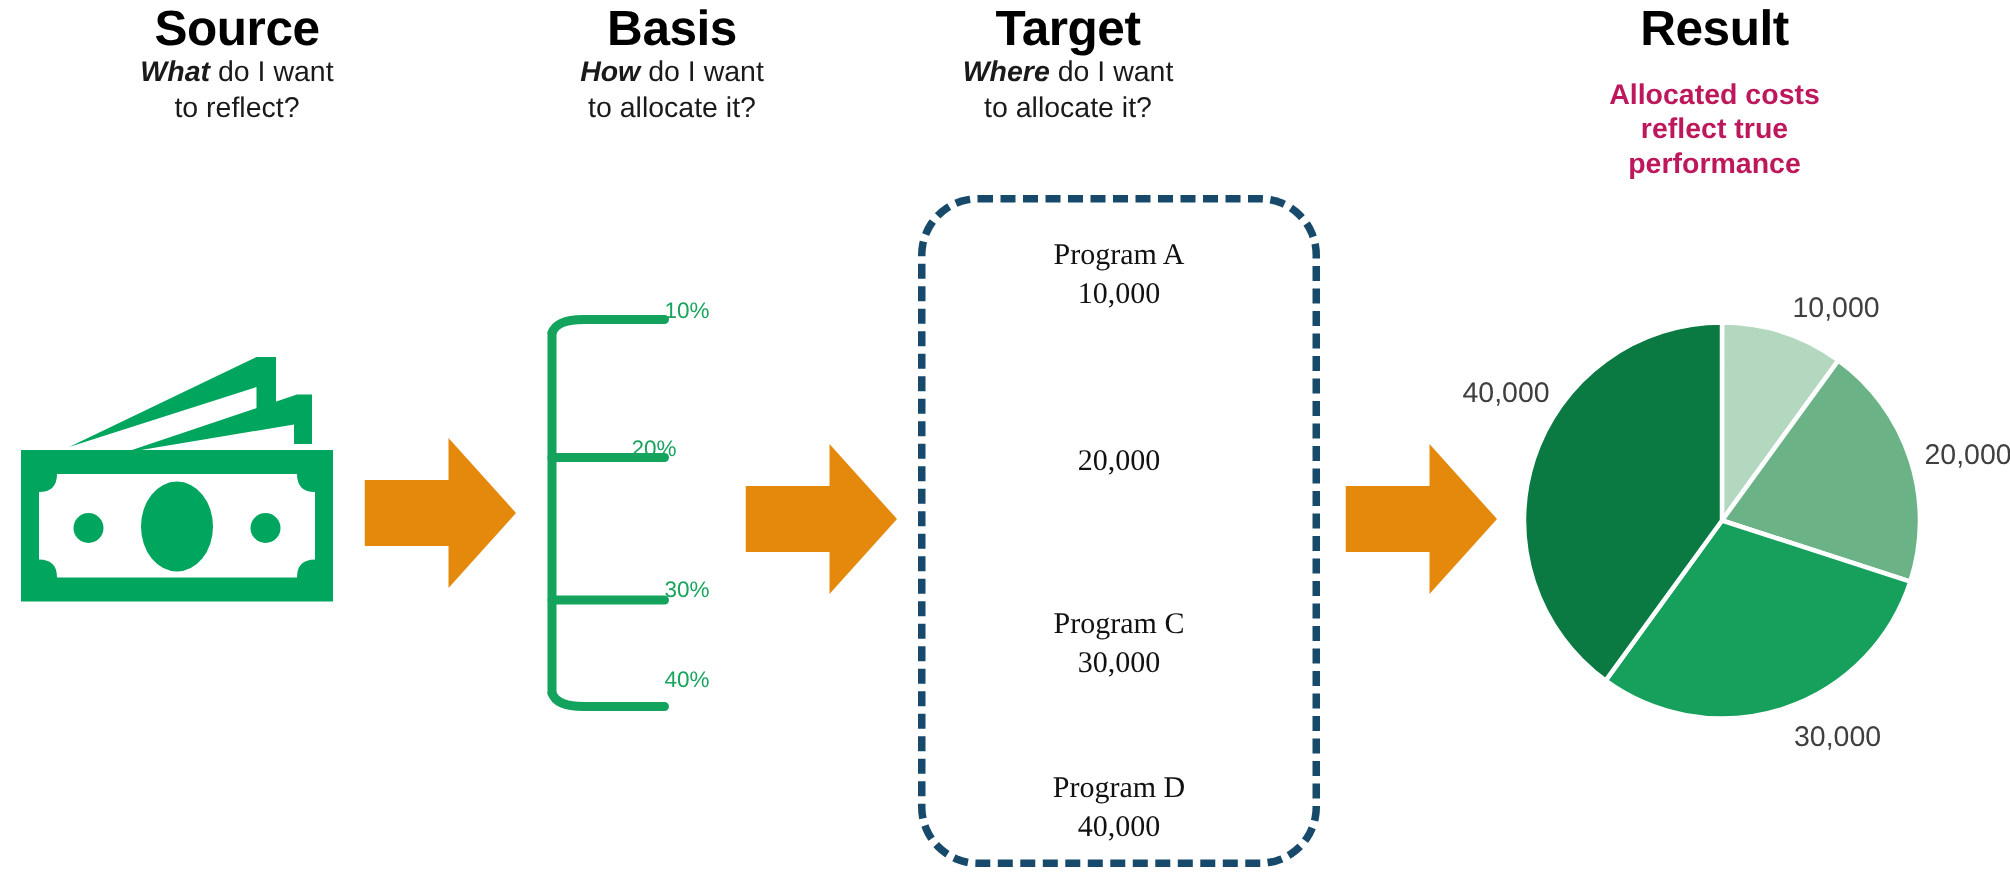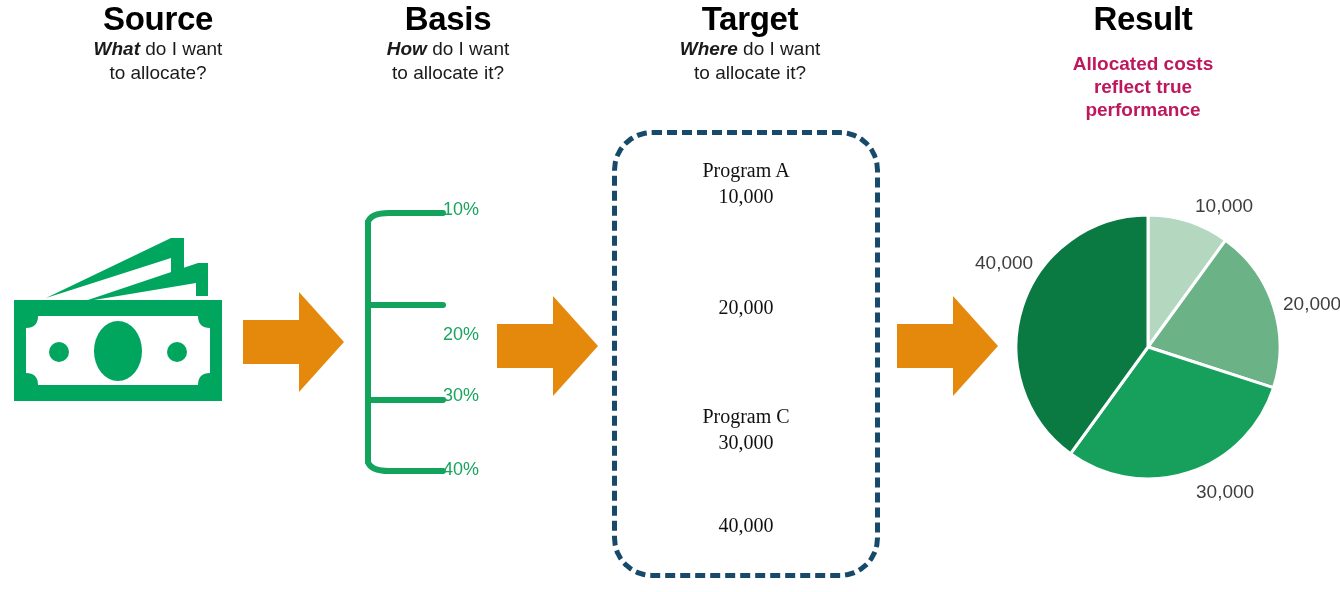--- a/index.html
+++ b/index.html
@@ -45,21 +45,21 @@
   }
   .col-sub.green {
     color: #be185d;
     font-weight: bold;
     line-height: 1.22;
     margin-top: 15px;
   }
 
   #head-source  { left: 0px;    top: 2px;  width: 316px; }
   #head-basis   { left: 332px;  top: 2px;  width: 232px; }
-  #head-target  { left: 600px;  top: 2px;  width: 300px; }
+  #head-target  { left: 562px;  top: 2px;  width: 300px; }
   #head-result  { left: 1000px; top: 2px;  width: 286px; }
 
   
   #money-icon {
     position: absolute;
     left: 8px;
     top: 236px;
     width: 238px;
     height: 170px;
   }
@@ -75,30 +75,30 @@
   
   #basis-bracket {
     position: absolute;
     left: 355px;
     top: 196px;
     width: 100px;
     height: 292px;
   }
   .pct-label {
     position: absolute;
-    font-size: 18px;
+    font-size: 15px;
     color: #1aa55f;
     font-weight: normal;
     white-space: nowrap;
     text-align: right;
   }
   #pct-10 { left: 443px; top: 199px; }
-  #pct-20 { left: 443px; top: 291px; margin-top: 33px; }
+  #pct-20 { left: 421px; top: 291px; }
   #pct-30 { left: 443px; top: 385px; }
-  #pct-40 { left: 443px; top: 459px; }
+  #pct-40 { left: 443px; top: 445px; }
 
   
   #target-box {
     position: absolute;
     left: 612px;
     top: 130px;
     width: 268px;
     height: 448px;
     border: 5px dashed #17496b;
     border-radius: 40px;
@@ -140,21 +140,21 @@
 </style>
 </head>
 <body>
 
 <div class="stage">
 
   <div class="col-head" id="head-source">
     <div class="col-title">Source</div>
     <div class="col-sub">
       <span class="lead">What</span><span> do I want</span><br>
-      <span>to allocate?</span>
+      <span>to reflect?</span>
     </div>
   </div>
 
   <div class="col-head" id="head-basis">
     <div class="col-title">Basis</div>
     <div class="col-sub">
       <span class="lead">How</span><span> do I want</span><br>
       <span>to allocate it?</span>
     </div>
   </div>
@@ -227,20 +227,21 @@
     <div>10,000</div>
   </div>
   <div class="program" id="program-1">
     <div>20,000</div>
   </div>
   <div class="program" id="program-2">
     <div>Program C</div>
     <div>30,000</div>
   </div>
   <div class="program" id="program-3">
+    <div>Program D</div>
     <div>40,000</div>
   </div>
 
   <svg class="arrow" id="arrow-3" viewBox="0 0 102 104">
     <path d="M0 30 L56 30 L56 2 L101 52 L56 102 L56 74 L0 74 Z" fill="#e5890c"></path>
   </svg>
 
   <svg id="pie-chart" viewBox="0 0 268 268">
     <g id="pie-slices">
         <path d="M 134 134 L 134 2 A 132 132 0 0 1 211.58765330260644 27.20975674250694 Z" fill="#b3d8bf" stroke="#ffffff" stroke-width="3" stroke-linejoin="round"></path>

